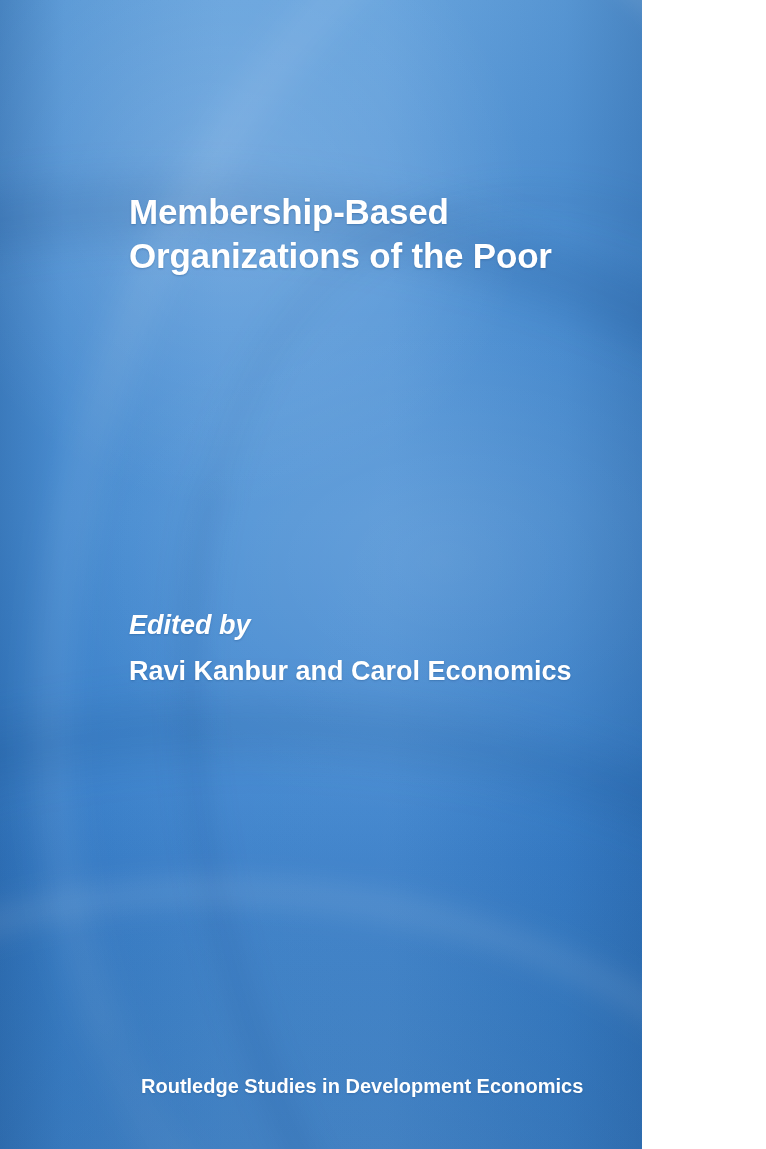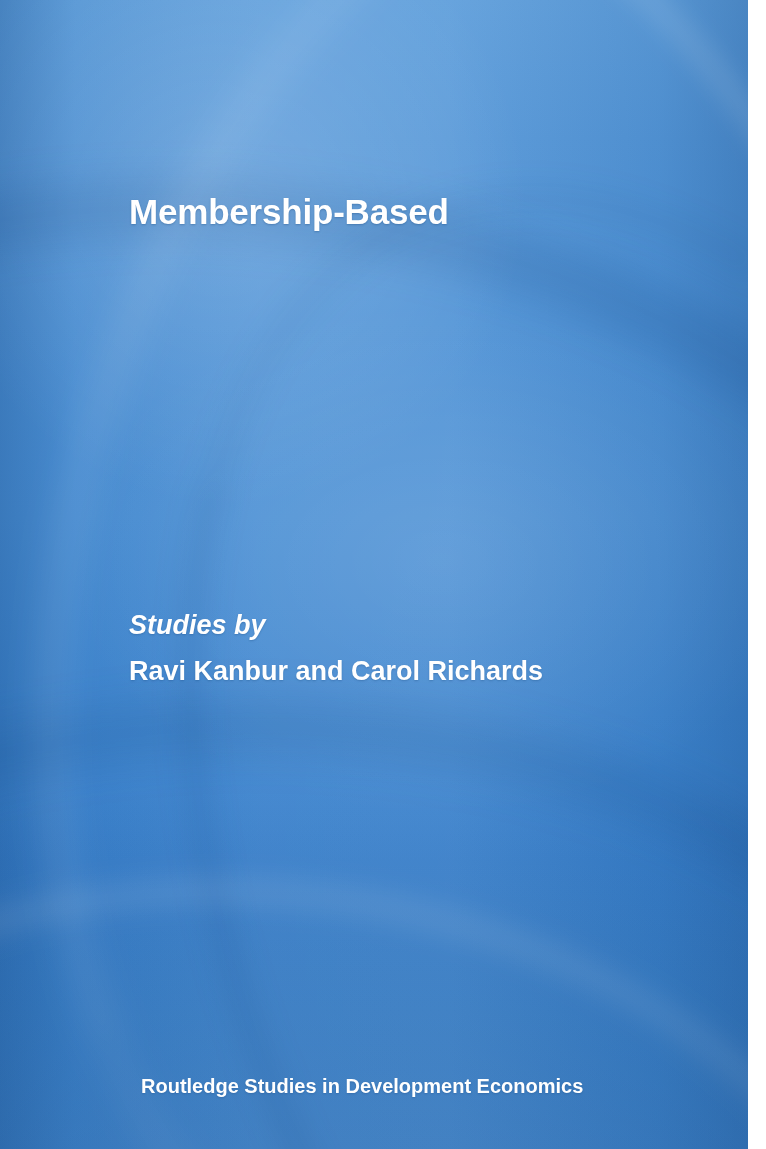--- a/index.html
+++ b/index.html
@@ -5,21 +5,21 @@
   html, body {
     margin: 0;
     padding: 0;
     background: #ffffff;
   }
   body {
     font-family: "Liberation Sans", sans-serif;
   }
   .cover {
     position: relative;
-    width: 748px;
+    width: 642px;
     height: 1149px;
     overflow: hidden;
     background: #4a8fd4;
   }
   
   .bg-base {
     position: absolute;
     inset: 0;
     background: linear-gradient(180deg,
       #5e9edb 0%,
@@ -222,27 +222,28 @@
 
   <div class="glow-tl"></div>
   <div class="glow-mid"></div>
   <div class="shade-bottom"></div>
 
   <div class="content">
 
     <div class="title-block">
       <h1 class="title">
         <span>Membership-Based</span>
+        <span class="line2">Organizations of the Poor</span>
       </h1>
     </div>
 
     <div class="editor-block">
-      <p class="edited-by">Studies by</p>
+      <p class="edited-by">Edited by</p>
       <p class="editors">
-        <span class="line2">Ravi Kanbur and Carol Richards</span>
+        <span class="line2">Ravi Kanbur and Carol Economics</span>
       </p>
     </div>
 
     <div class="series-block">
       <p class="series">Routledge Studies in Development Economics</p>
     </div>
 
   </div>
 </div>
 

